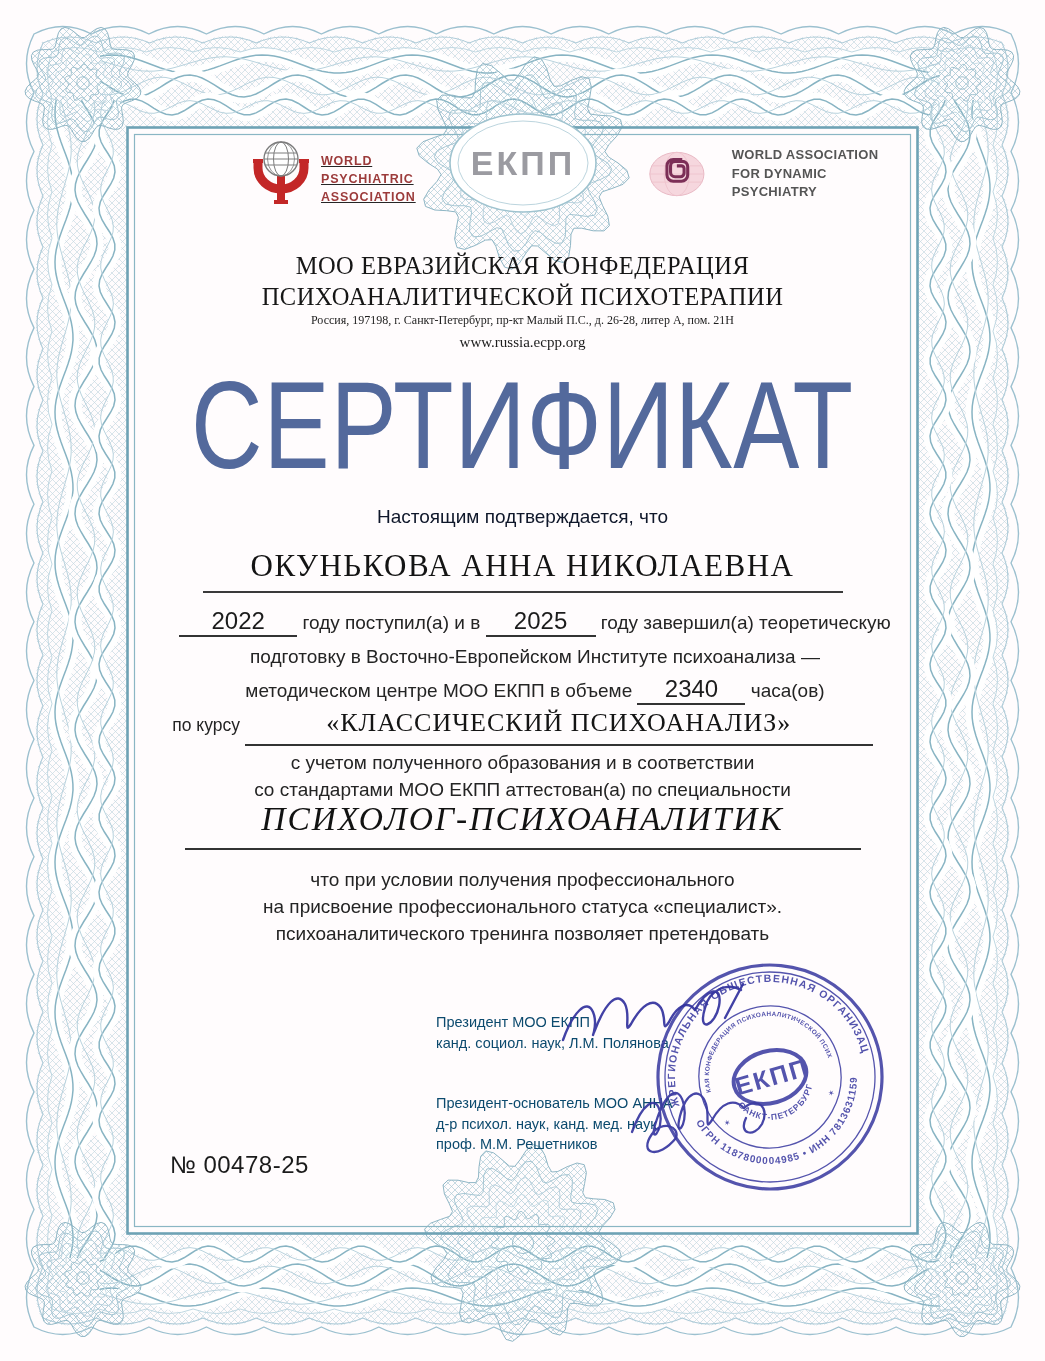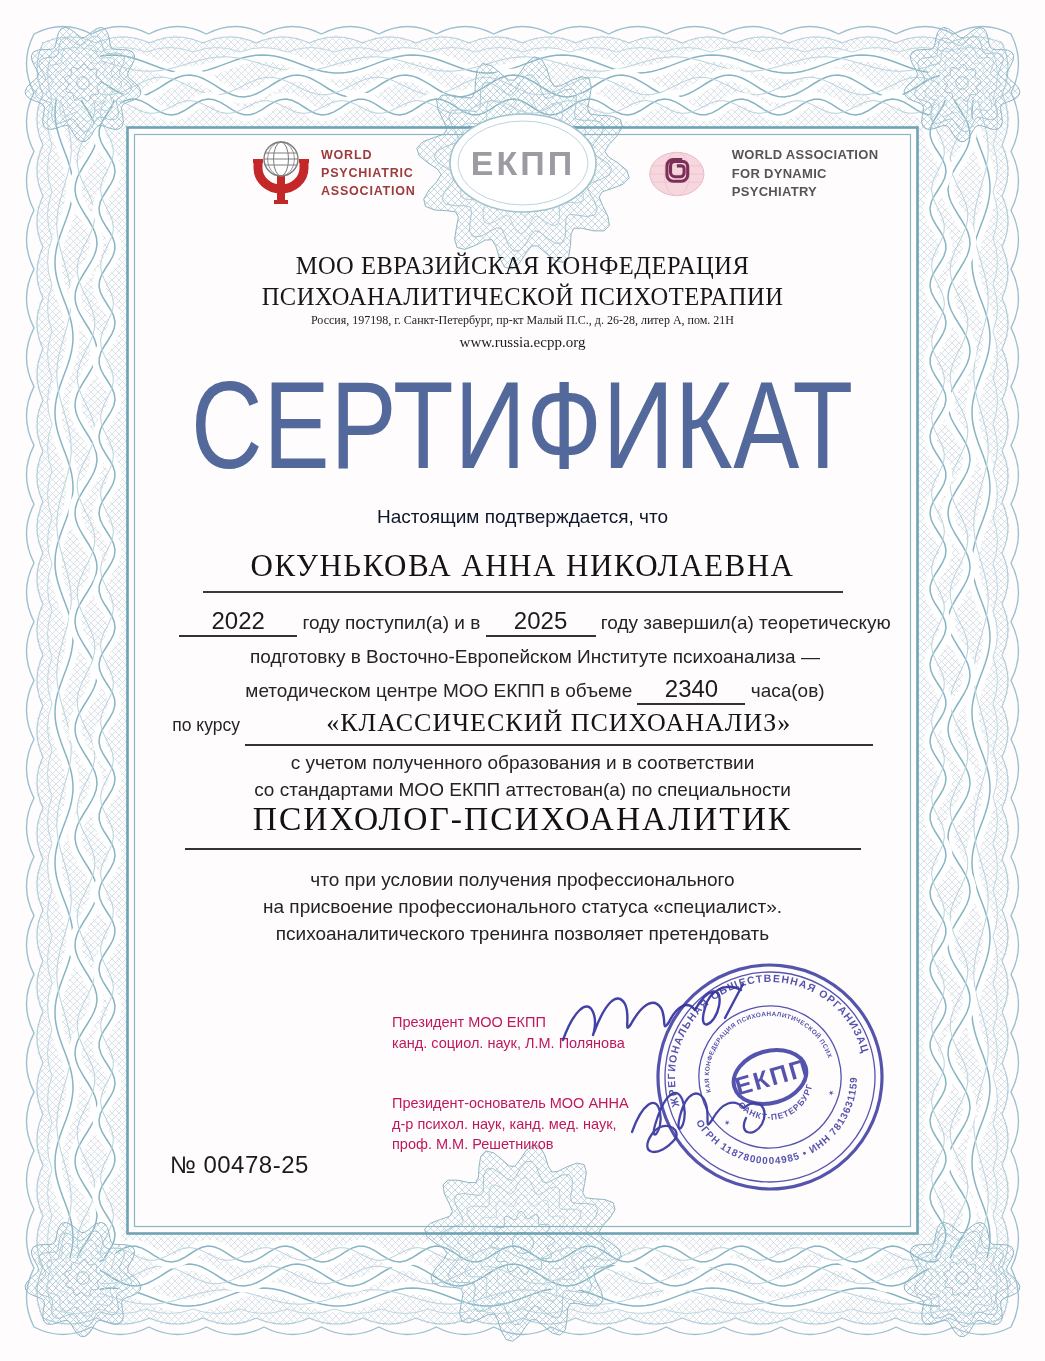--- a/index.html
+++ b/index.html
@@ -48,37 +48,37 @@
   .course-row{top:708px;height:42px;}
   .course-label{font-size:17.5px;color:#242424;vertical-align:baseline;}
   .course-name{
     display:inline-block;font-family:"Liberation Serif",serif;font-size:26px;
     letter-spacing:1px;color:#141414;border-bottom:2px solid #333;
     padding:0 14px 6px;min-width:600px;vertical-align:baseline;
   }
   .line4{top:752px;}
   .line5{top:779px;}
 
-  .specialty-wrap{top:800px;}
+  .specialty-wrap{top:800px;font-style:italic;}
   .specialty{
     display:inline-block;font-family:"Liberation Serif",serif;font-size:33.5px;
     letter-spacing:2px;color:#121212;border-bottom:2.5px solid #333;
     padding:0 28px 10px;min-width:620px;
   }
 
   .para3{top:866px;line-height:27px;}
 
-  .sig-block{font-size:14.5px;line-height:1.42;color:#be185d;text-align:left;}
+  .sig-block{font-size:14.5px;line-height:1.42;color:#0c4a6e;text-align:left;margin-left:44px;}
   .sig-president{left:392px;top:1012px;}
   .sig-founder{left:392px;top:1093px;}
 
   .cert-number{left:170px;top:1143px;font-size:24px;letter-spacing:.5px;color:#1b1b1b;margin-top:8px;}
 
   
-  .wpa-logo{left:250px;top:140px;width:180px;height:66px;display:flex;align-items:center;gap:9px;}
+  .wpa-logo{left:250px;top:140px;width:180px;height:66px;display:flex;align-items:flex-end;gap:9px;text-decoration:underline;}
   .wpa-text{color:#9c3b3b;font-size:12.5px;font-weight:bold;letter-spacing:.8px;line-height:1.45;text-align:left;}
   .wadp-logo{left:648px;top:146px;width:250px;height:56px;display:flex;align-items:center;gap:26px;}
   .wadp-text{color:#555;font-size:13px;font-weight:bold;letter-spacing:.3px;line-height:1.45;text-align:left;}
 </style>
 </head>
 <body>
 
 <svg id="border-svg" class="abs" width="1045" height="1361" viewBox="0 0 1045 1361">
   <defs>
     <pattern id="mesh" width="7" height="7" patternUnits="userSpaceOnUse">

